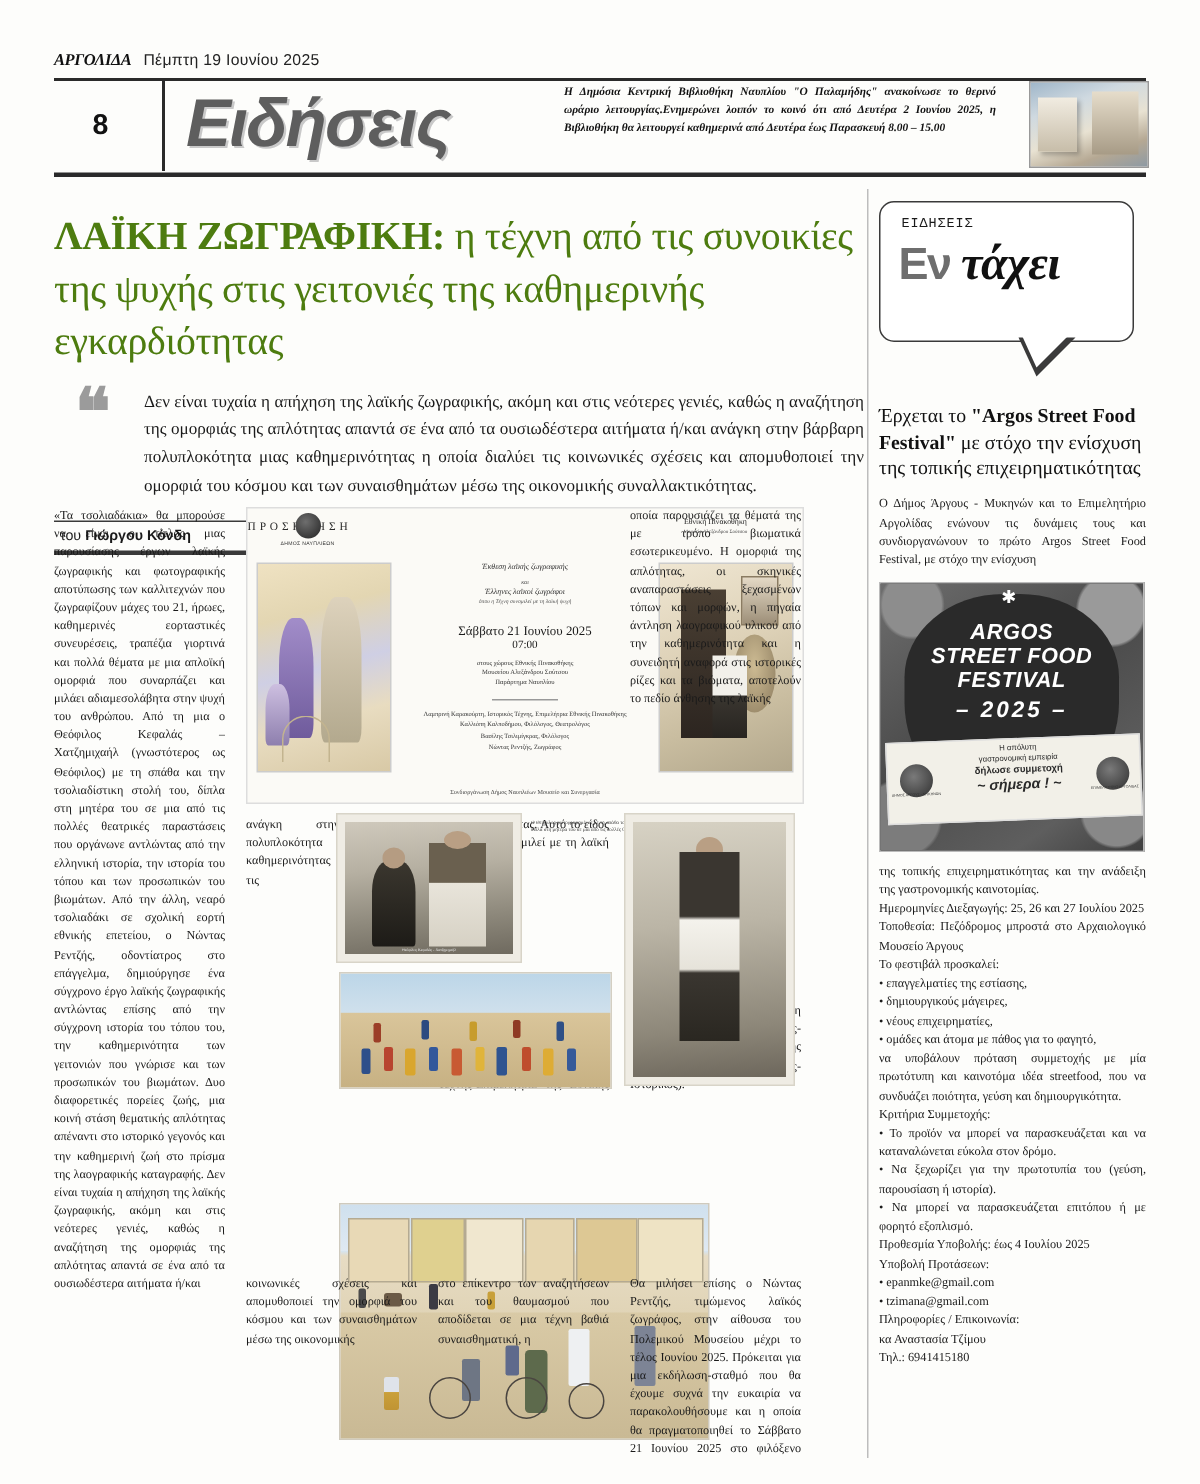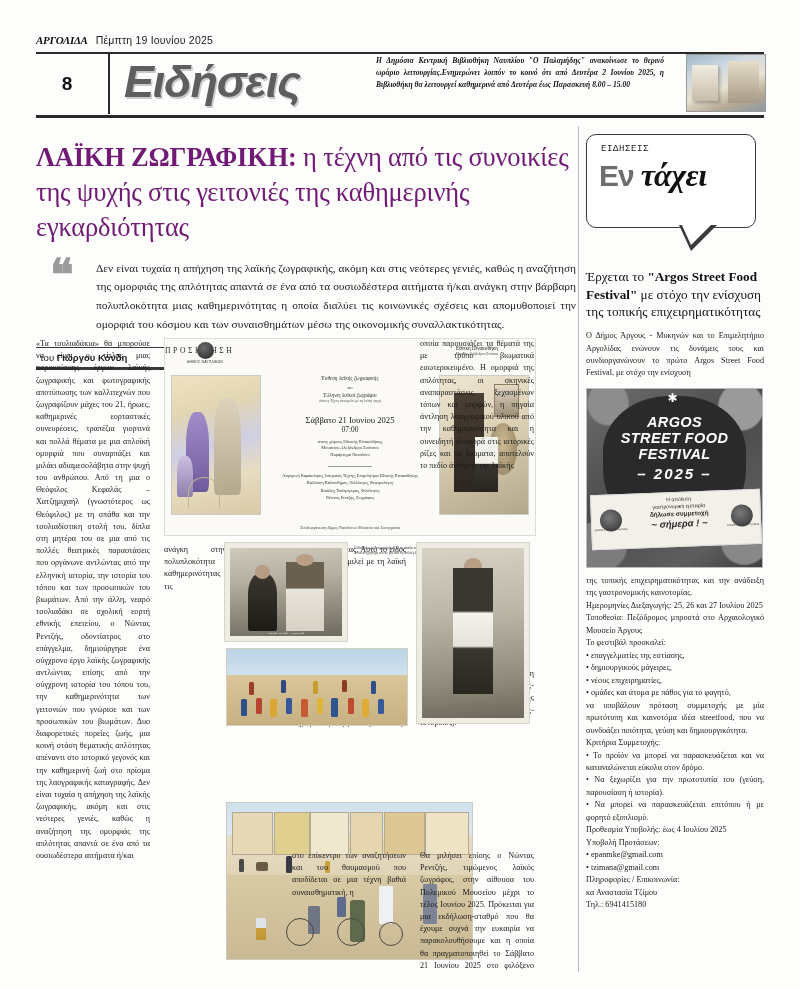--- a/index.html
+++ b/index.html
@@ -44,21 +44,21 @@
     background:linear-gradient(180deg,#e6ddcb,#a79b86);}
   .rule-band{position:absolute;left:36px;top:115px;width:728px;height:2.5px;background:#2a2a2a;}
 
   
   .main-col{position:absolute;left:36px;top:126px;width:540px;height:846px;}
   .side-col{position:absolute;left:586px;top:126px;width:178px;height:846px;}
   .split-rule{position:absolute;left:578px;top:126px;width:1px;height:846px;background:#bdbdbd;}
 
   
   .headline{font-family:"Liberation Serif",serif;font-size:26.5px;line-height:1.32;
-    color:#701a75;letter-spacing:-0.2px;margin:14px 0 0 0;}
+    color:#4d7c0f;letter-spacing:-0.2px;margin:14px 0 0 0;}
   .headline b{font-weight:bold;}
 
   
   .standfirst{position:relative;margin:14px 0 0 0;padding-left:60px;}
   .quote-mark{position:absolute;left:14px;top:2px;
     font-family:"Liberation Serif",serif;font-weight:bold;font-size:44px;
     color:#9b9b9b;line-height:0.7;}
   .standfirst p{margin:0;font-family:"Liberation Serif",serif;font-size:11.4px;
     line-height:1.63;text-align:justify;color:#1a1a1a;}
 
@@ -400,20 +400,21 @@
         <div class="p5-fig" style="left:33%;top:66%;width:12px;height:28px;background:#6e7684;"></div>
         <div class="p5-fig" style="left:45%;top:60%;width:9px;height:20px;background:#5f6a8c;"></div>
         <div class="p5-fig" style="left:50%;top:62%;width:15px;height:42px;background:#5d6a4c;border-radius:3px;"></div>
         <div class="p5-fig" style="left:62%;top:53%;width:14px;height:38px;background:#eef0f2;"></div>
         <div class="p5-fig" style="left:80%;top:52%;width:14px;height:40px;background:#7d8495;"></div>
         <div class="p5-wheel" style="left:24%;top:74%;width:26px;height:26px;"></div>
         <div class="p5-wheel" style="left:45%;top:74%;width:26px;height:26px;"></div>
         <div class="p5-wheel" style="left:62%;top:76%;width:22px;height:22px;"></div>
       </div>
 
+      <div class="c2b">κοινωνικές σχέσεις και απομυθοποιεί την ομορφιά του κόσμου και των συναισθημάτων μέσω της οικονομικής</div>
       <div class="c3b">στο επίκεντρο των αναζητήσεων και του θαυμασμού που αποδίδεται σε μια τέχνη βαθιά συναισθηματική, η</div>
       <div class="c4b">Θα μιλήσει επίσης ο Νώντας Ρεντζής, τιμώμενος λαϊκός ζωγράφος, στην αίθουσα του Πολεμικού Μουσείου μέχρι το τέλος Ιουνίου 2025. Πρόκειται για μια εκδήλωση-σταθμό που θα έχουμε συχνά την ευκαιρία να παρακολουθήσουμε και η οποία θα πραγματοποιηθεί το Σάββατο 21 Ιουνίου 2025 στο φιλόξενο χώρο της Εθνικής Πινακοθήκης (παράρτημα Ναυπλίου) που συνδιοργανώνει την εκδήλωση με το Δήμο Ναυπλιέων και την Εθνική Πινακοθήκη, με όλους αυτούς που με γνωρίσουμε τους λαϊκούς ζωγράφους και το έργο τους και κυρίως να συζητήσουμε γι' αυτό.</div>
 
     </div>
   </div>
 
   <div class="side-col">
 
     <div class="bubble">
       <div class="bubble-kicker">ΕΙΔΗΣΕΙΣ</div>

